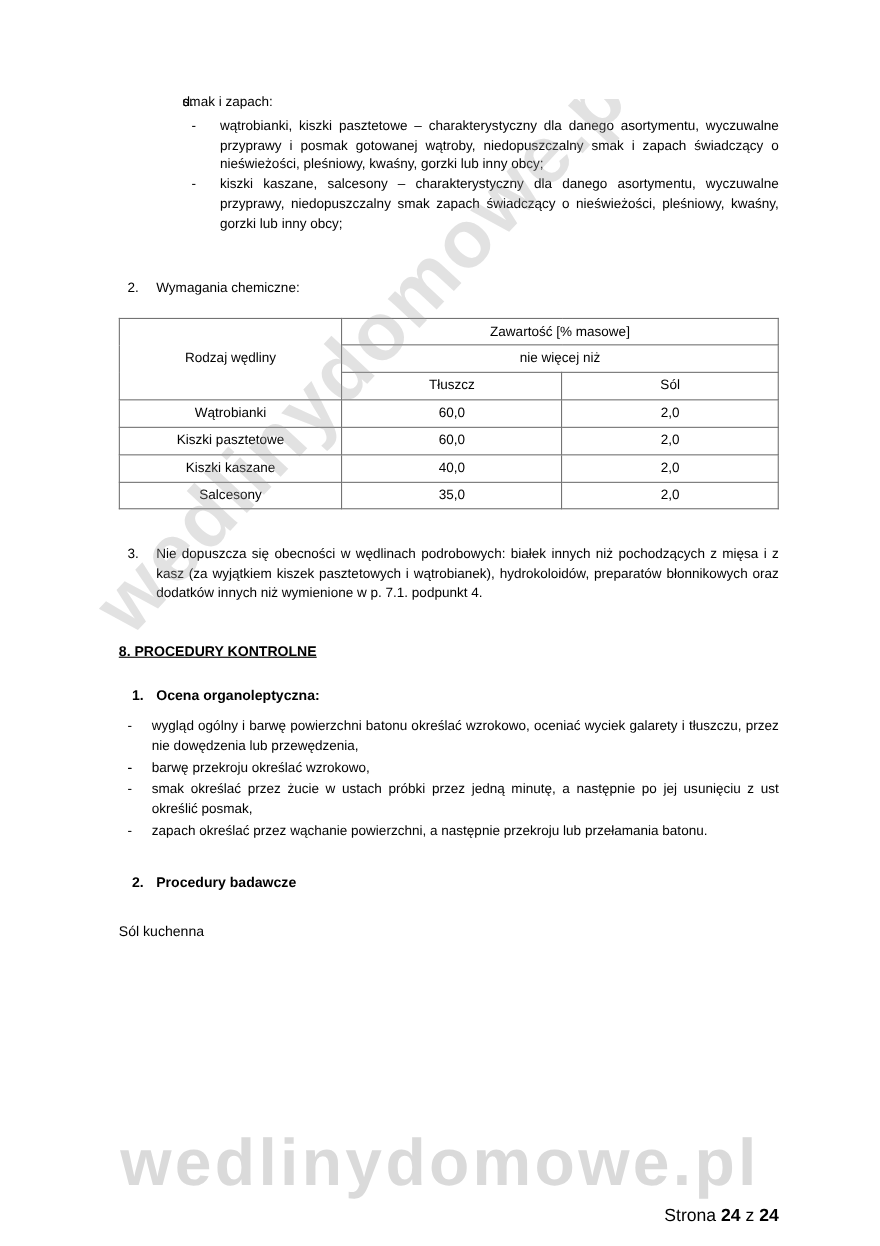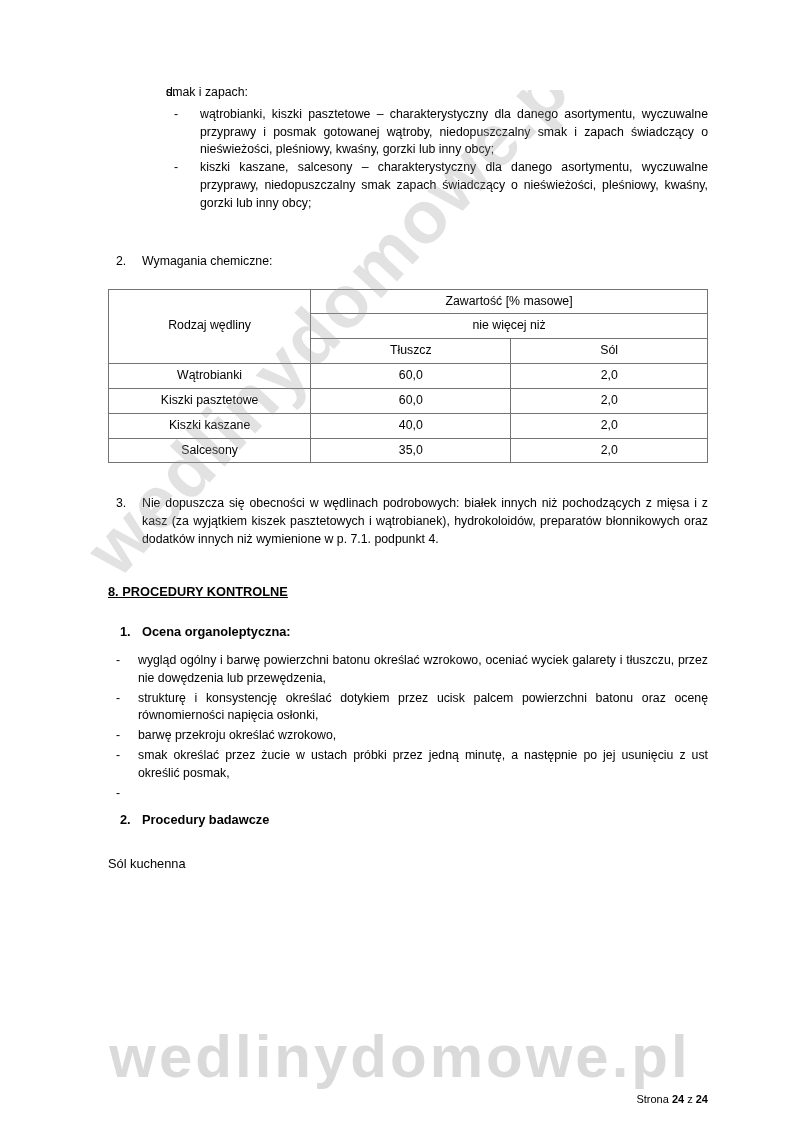--- a/index.html
+++ b/index.html
@@ -159,22 +159,22 @@
   }
   .bold-plain {
     font-weight: normal;
     font-size: 12.8px;
     margin-top: 26px;
   }
 
   .footer {
     position: absolute;
     right: 92px;
-    bottom: 28px;
-    font-size: 11px;
+    bottom: 18px;
+    font-size: 16px;
     color: #000;
     z-index: 8;
     margin-left: 14px;
   }
   .footer b { font-weight: bold; }
   .spacer-sm { height: 14px; }
 </style>
 </head>
 <body>
 
@@ -257,32 +257,32 @@
       <span>Ocena organoleptyczna:</span>
     </div>
 
     <div class="proc-list">
       <div class="row just">
         <span class="mk">-</span>
         <span>wygląd ogólny i barwę powierzchni batonu określać wzrokowo, oceniać wyciek galarety i tłuszczu, przez nie dowędzenia lub przewędzenia,</span>
       </div>
       <div class="row just">
         <span class="mk">-</span>
-        <span>strukturę i konsystencję określać dotykiem przez ucisk palcem powierzchni batonu oraz ocenę równomierności napięcia osłonki,</span>
       </div>
       <div class="row">
         <span class="mk">-</span>
         <span>barwę przekroju określać wzrokowo,</span>
       </div>
       <div class="row just">
         <span class="mk">-</span>
         <span>smak określać przez żucie w ustach próbki przez jedną minutę, a następnie po jej usunięciu z ust określić posmak,</span>
       </div>
       <div class="row just">
         <span class="mk">-</span>
+        <span>zapach określać przez wąchanie powierzchni, a następnie przekroju lub przełamania batonu.</span>
       </div>
     </div>
 
     <div class="bold-num" style="margin-top:28px;">
       <span class="nm">2.</span>
       <span>Procedury badawcze</span>
     </div>
 
     <div class="bold-plain">Sól kuchenna</div>
 

